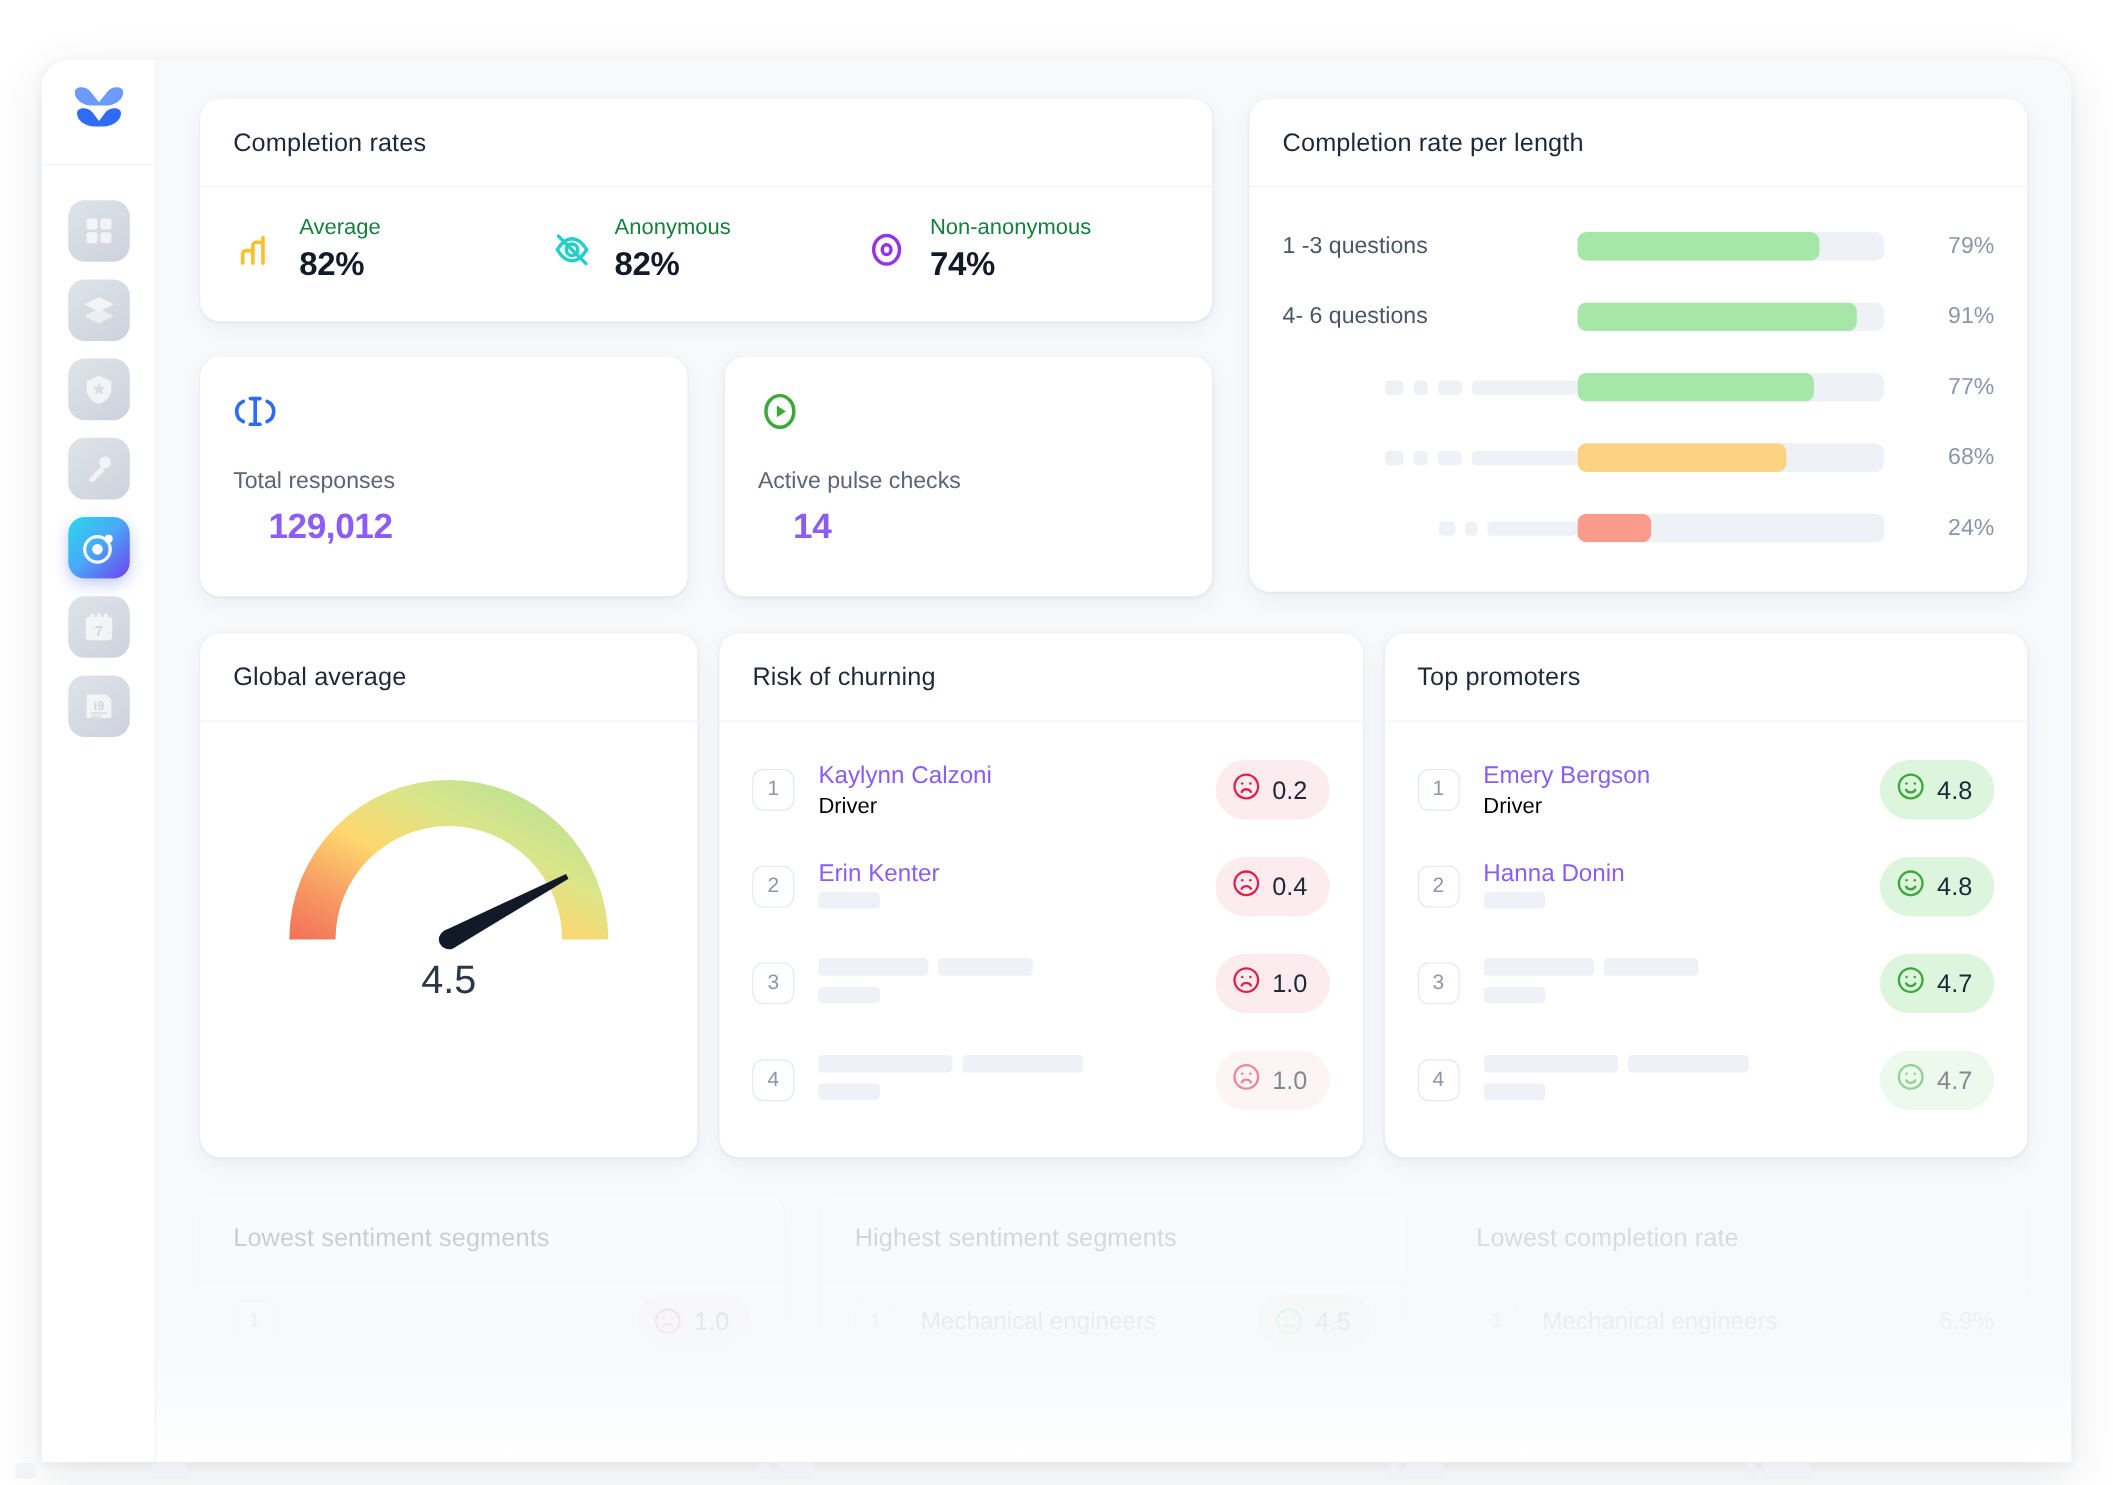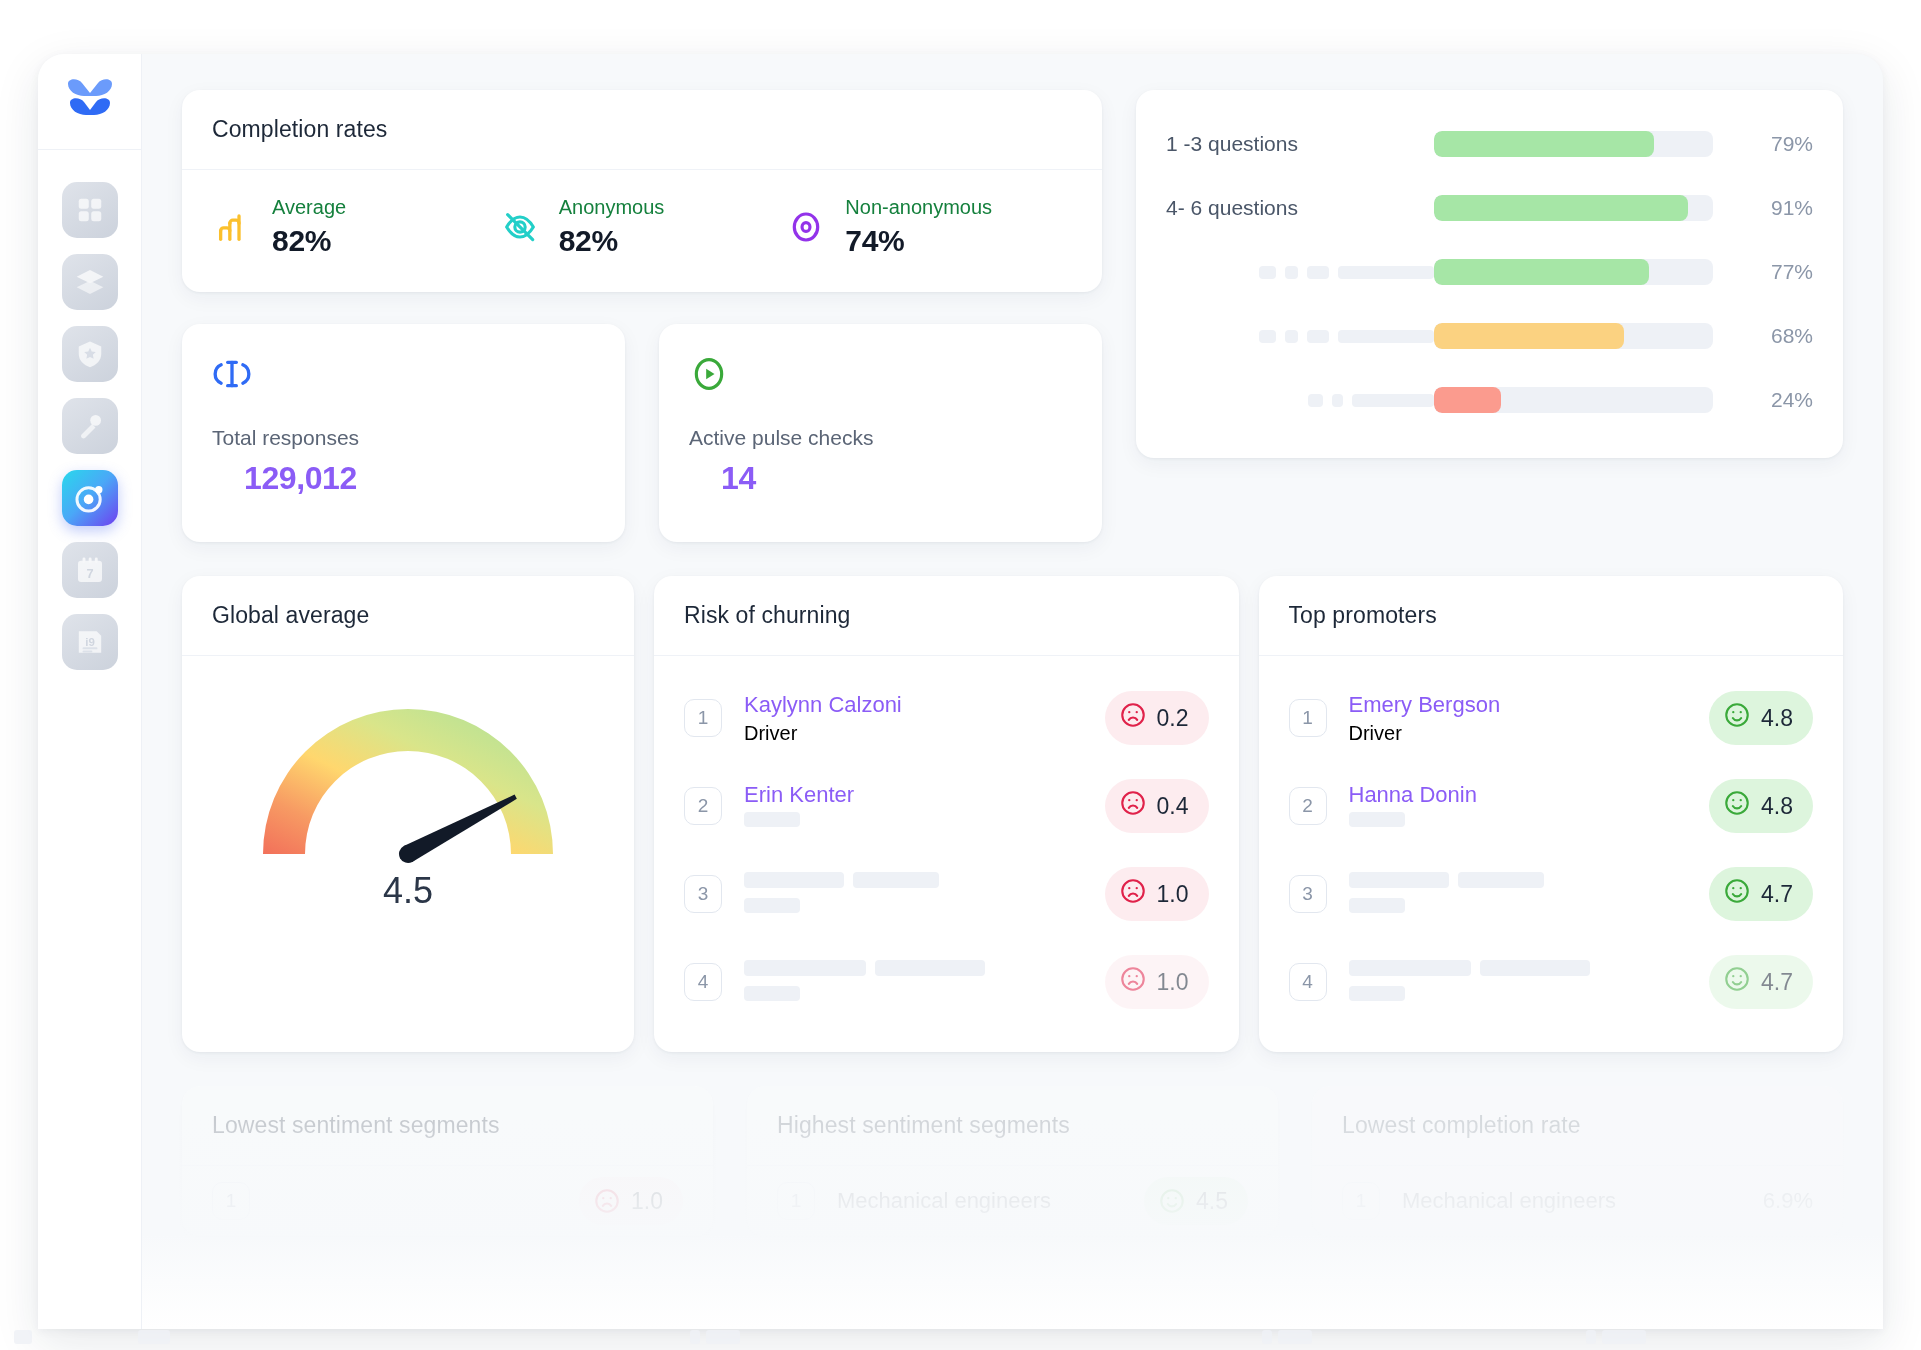--- a/index.html
+++ b/index.html
@@ -337,20 +337,23 @@
                 </svg>
               </div>
               <div class="kpi-label">Active pulse checks</div>
               <div class="kpi-value">14</div>
             </section>
           </div>
         </div>
 
         <div class="col-right">
           <section class="card">
+            <div class="card-head">
+              <div class="card-title">Completion rate per length</div>
+            </div>
             <div class="crl-body" id="crl-body">
                 <div class="crl-row">
                   <div class="crl-name">1 -3 questions</div>
                   <div class="crl-track">
                     <div class="crl-fill" style="width: 79%; background: rgb(166, 230, 166);"></div>
                   </div>
                   <div class="crl-pct">79%</div>
                 </div>
                 <div class="crl-row">
                   <div class="crl-name">4- 6 questions</div>

